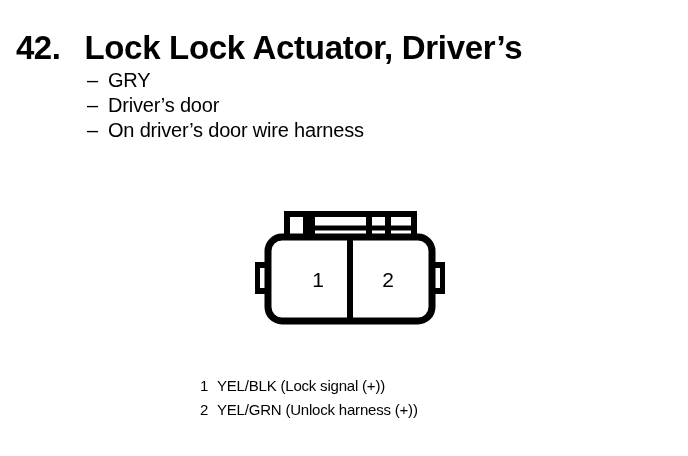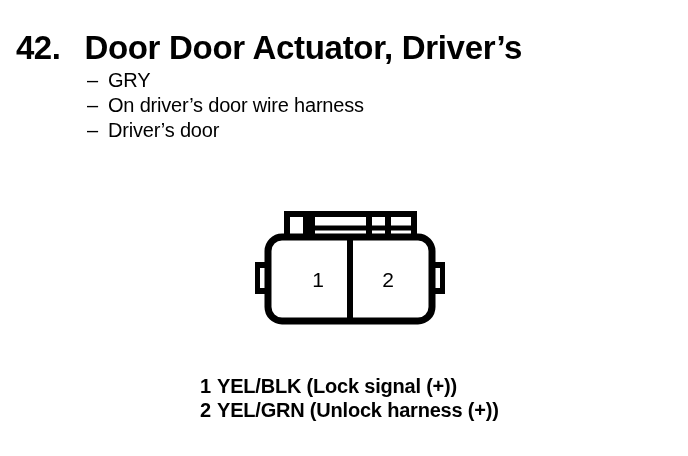--- a/index.html
+++ b/index.html
@@ -73,48 +73,47 @@
     fill: #000000;
   }
 
   
   .legend {
     position: absolute;
     left: 200px;
     top: 374px;
   }
   .legend-line {
-    font-size: 20px;
+    font-size: 15px;
     line-height: 24px;
     white-space: nowrap;
     letter-spacing: -0.2px;
-    font-weight: bold;
   }
   .legend-pin {
     display: inline-block;
     width: 17px;
   }
 </style>
 </head>
 <body>
 
 <div class="title-row">
   <span class="title-number">42.</span>
-  <span class="title-text">Door Door Actuator, Driver’s</span>
+  <span class="title-text">Lock Lock Actuator, Driver’s</span>
 </div>
 
 <div class="bullets">
   <div class="bullet-line">
     <span class="bullet-dash">–</span><span>GRY</span>
   </div>
   <div class="bullet-line">
-    <span class="bullet-dash">–</span><span>On driver’s door wire harness</span>
+    <span class="bullet-dash">–</span><span>Driver’s door</span>
   </div>
   <div class="bullet-line">
-    <span class="bullet-dash">–</span><span>Driver’s door</span>
+    <span class="bullet-dash">–</span><span>On driver’s door wire harness</span>
   </div>
 </div>
 
 <div class="connector">
   <svg class="conn-svg" width="190" height="115" viewBox="0 0 190 115" xmlns="http://www.w3.org/2000/svg">
 
     <rect x="32" y="4" width="19" height="28" fill="none" stroke="#000" stroke-width="6"></rect>
 
     <rect x="114" y="4" width="19" height="28" fill="none" stroke="#000" stroke-width="6"></rect>
 

